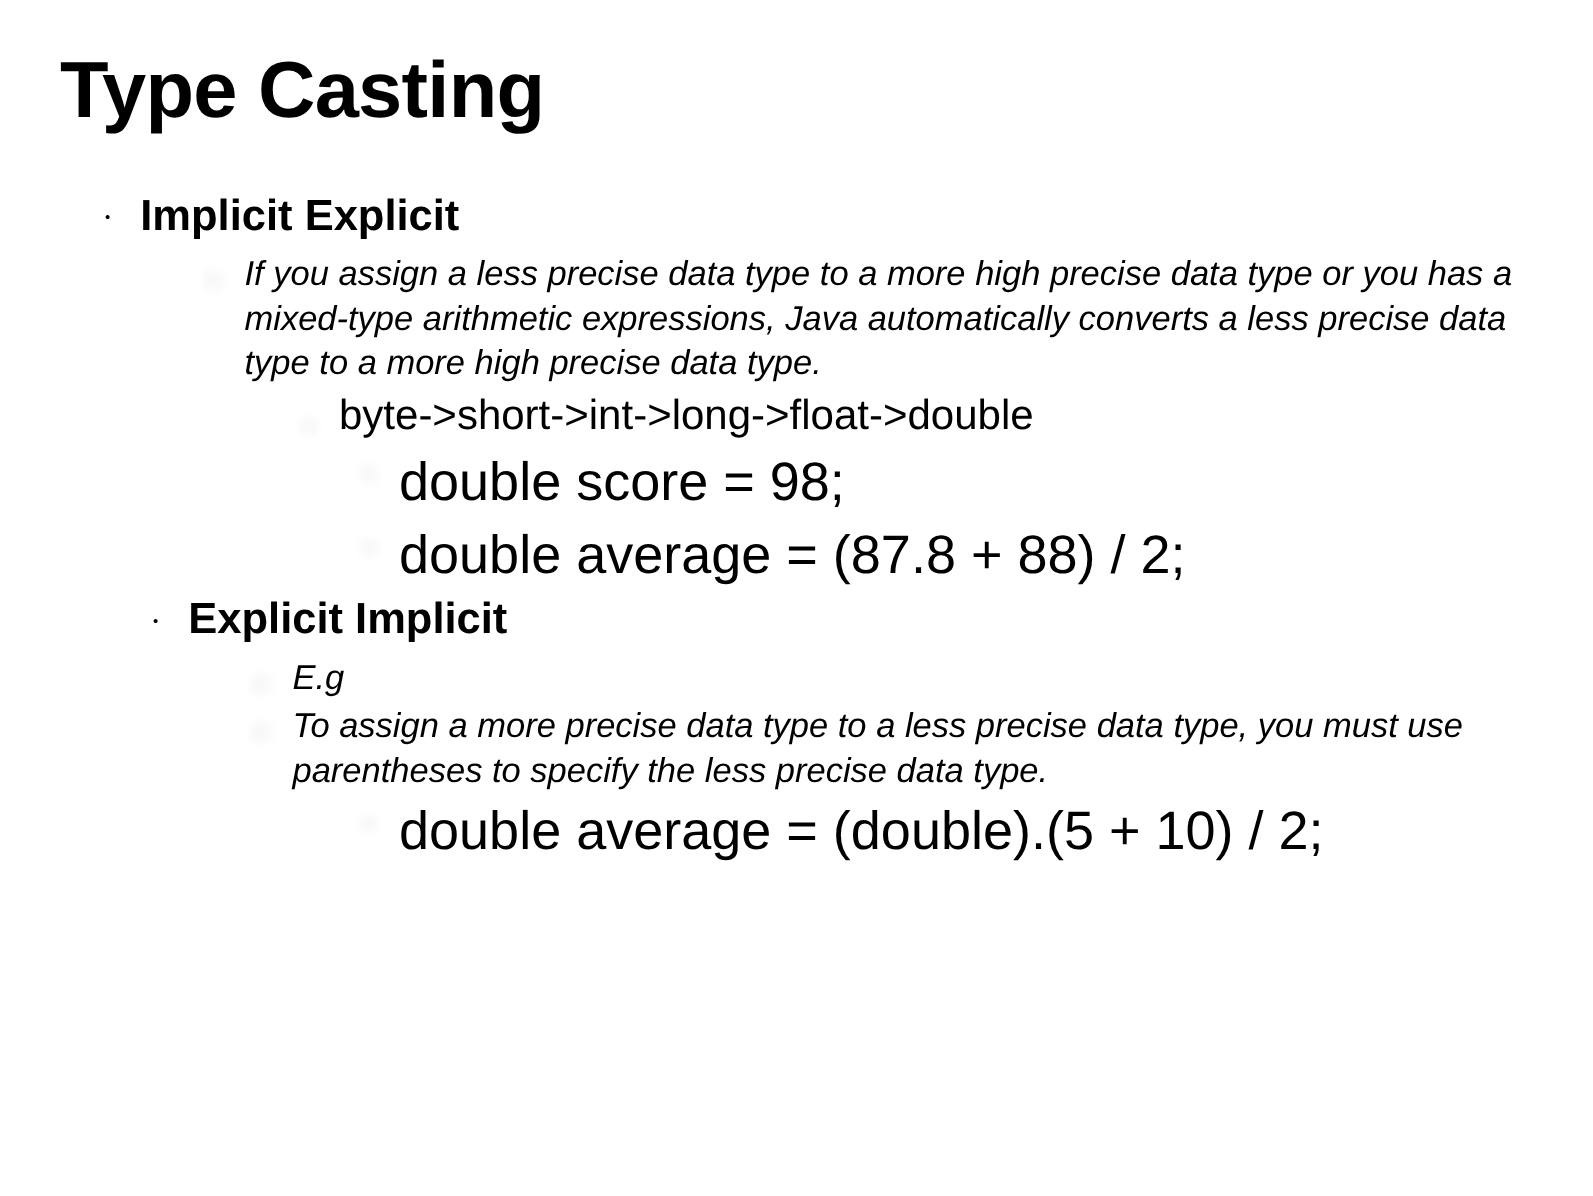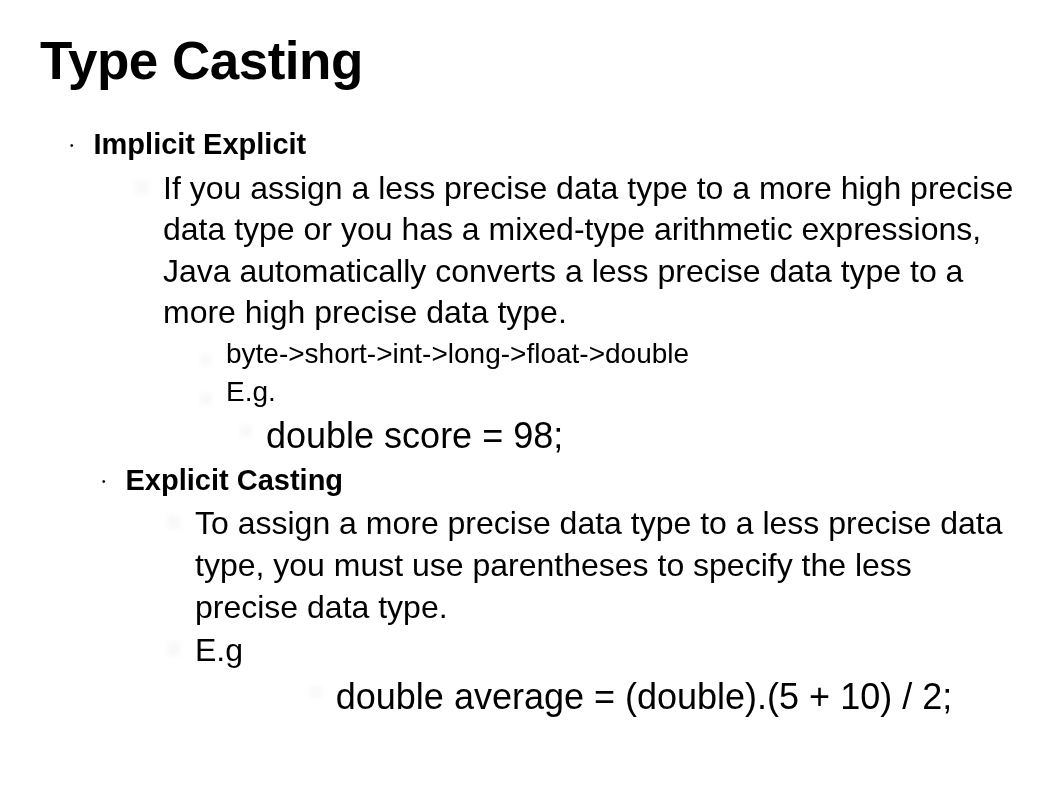--- a/index.html
+++ b/index.html
@@ -52,24 +52,25 @@
       height: 14px;
       background: #f5f5f5;
       border-radius: 3px;
       margin-right: 14px;
       margin-top: 12px;
       flex-shrink: 0;
       filter: blur(2px);
       opacity: 0.6;
     }
     .bullet-l2 .text {
-      font-size: 32px;
+      font-size: 23px;
       font-weight: normal;
       line-height: 1.3;
       max-width: 870px;
+      font-style: italic;
     }
     .bullet-l3 {
       display: flex;
       align-items: center;
       margin-left: 130px;
       margin-bottom: 2px;
     }
     .bullet-l3 .marker {
       width: 12px;
       height: 12px;
@@ -127,47 +128,47 @@
   <div class="bullet-l2">
     <span class="marker"></span>
     <span class="text">If you assign a less precise data type to a more high precise data type or you has a mixed-type arithmetic expressions, Java automatically converts a less precise data type to a more high precise data type.</span>
   </div>
 
   <div class="bullet-l3">
     <span class="marker"></span>
     <span class="text">byte-&gt;short-&gt;int-&gt;long-&gt;float-&gt;double</span>
   </div>
 
-  <div class="bullet-l3">
-    <span class="marker"></span>
-    <span class="text">E.g.</span>
-  </div>
 
   <div class="bullet-l4">
     <span class="marker"></span>
     <span class="text">double score = 98;</span>
   </div>
 
+  <div class="bullet-l4">
+    <span class="marker"></span>
+    <span class="text">double average = (87.8 + 88) / 2;</span>
+  </div>
 
   <div class="indent-section">
     <div class="bullet-l1">
       <span class="dot">•</span>
-      <span class="text">Explicit Casting</span>
+      <span class="text">Explicit Implicit</span>
+    </div>
+
+    <div class="bullet-l2">
+      <span class="marker"></span>
+      <span class="text">E.g</span>
     </div>
 
     <div class="bullet-l2">
       <span class="marker"></span>
       <span class="text">To assign a more precise data type to a less precise data type, you must use parentheses to specify the less precise data type.</span>
     </div>
 
-    <div class="bullet-l2">
-      <span class="marker"></span>
-      <span class="text">E.g</span>
-    </div>
 
-
-    <div class="bullet-l4" style="margin-left:138px;justify-content:center;">
+    <div class="bullet-l4" style="margin-left:138px;">
       <span class="marker"></span>
       <span class="text">double average = (double).(5 + 10) / 2;</span>
     </div>
   </div>
 
 </div>
 
 </body></html>

